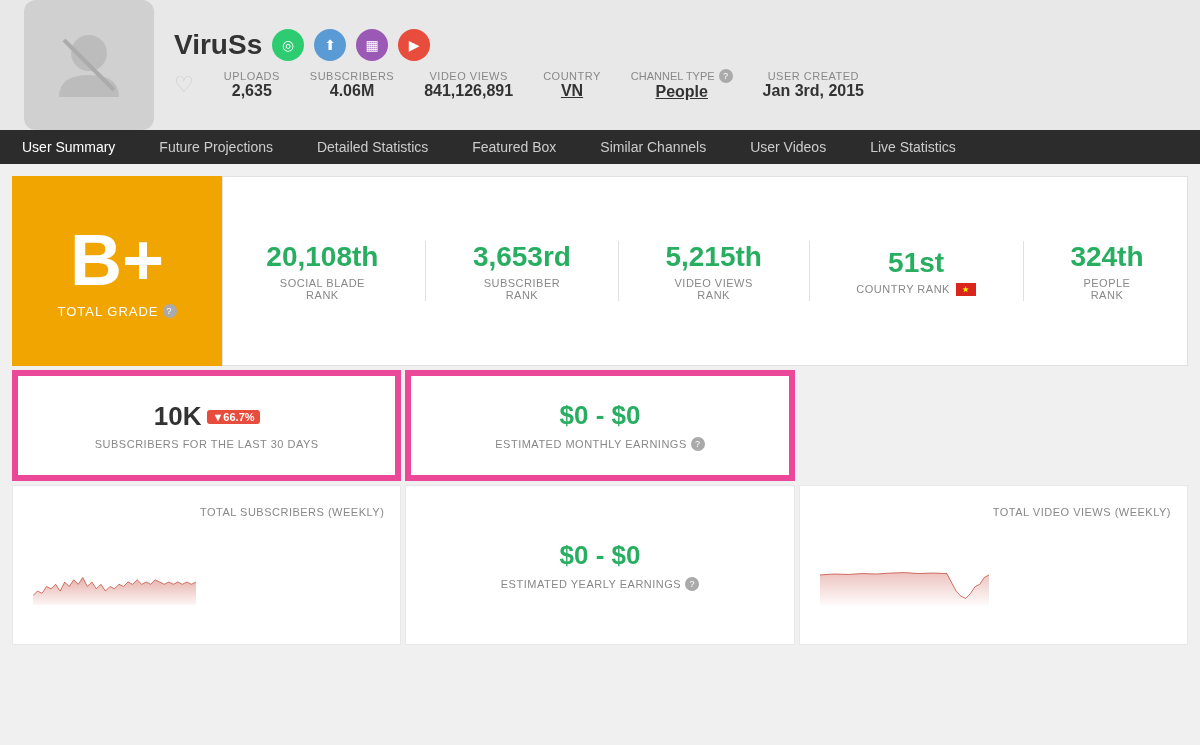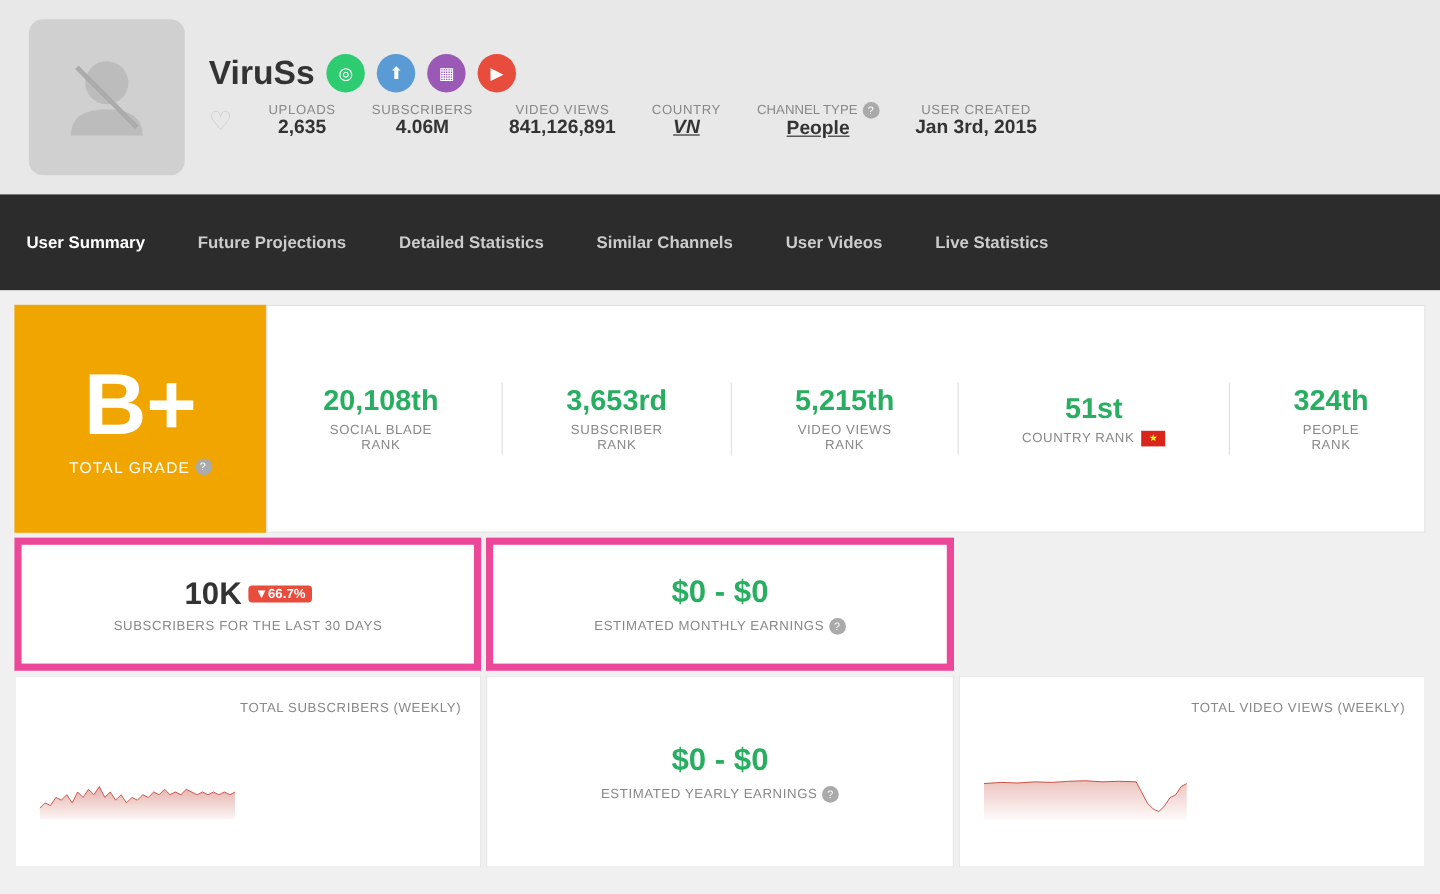--- a/index.html
+++ b/index.html
@@ -1,21 +1,21 @@
 <!DOCTYPE html>
 <html><head>
   <meta charset="utf-8">
   <style>
     * { box-sizing: border-box; margin: 0; padding: 0; }
     body { font-family: 'Arial', sans-serif; background: #f0f0f0; min-width: 1200px; }
 
     
     .header {
       background: #e8e8e8;
-      padding: 16px 24px;
+      padding: 0 24px;
       display: flex;
       align-items: center;
       gap: 20px;
     }
     .avatar-box {
       width: 130px;
       height: 130px;
       background: #d0d0d0;
       border-radius: 12px;
       display: flex;
@@ -80,21 +80,20 @@
       text-transform: uppercase;
     }
     .stat-value {
       font-size: 16px;
       font-weight: bold;
       color: #333;
     }
     .stat-value.underline {
       text-decoration: underline;
       color: #333;
-      font-style: italic;
     }
     .channel-type-block {
       display: flex;
       flex-direction: column;
       align-items: center;
     }
     .channel-type-label {
       font-size: 11px;
       color: #888;
       text-transform: uppercase;
@@ -121,26 +120,25 @@
       cursor: pointer;
     }
 
     
     .nav {
       background: #2c2c2c;
       display: flex;
       align-items: center;
     }
     .nav-item {
-      padding: 32px 22px;
+      padding: 9px 22px;
       color: #ccc;
       font-size: 14px;
       cursor: pointer;
       white-space: nowrap;
-      font-weight: bold;
     }
     .nav-item:hover, .nav-item.active {
       color: white;
     }
 
     
     .main {
       background: #f0f0f0;
       padding: 12px;
     }
@@ -187,21 +185,21 @@
       padding: 20px;
       border: 1px solid #e0e0e0;
     }
     .rank-item {
       display: flex;
       flex-direction: column;
       align-items: center;
       gap: 4px;
     }
     .rank-value {
-      font-size: 24px;
+      font-size: 28px;
       font-weight: bold;
       color: #27ae60;
     }
     .rank-label {
       font-size: 11px;
       color: #888;
       text-align: center;
       text-transform: uppercase;
       letter-spacing: 0.5px;
     }
@@ -377,20 +375,21 @@
         <span class="stat-value">Jan 3rd, 2015</span>
       </div>
     </div>
   </div>
 </div>
 
 <nav class="nav">
   <div class="nav-item active">User Summary</div>
   <div class="nav-item">Future Projections</div>
   <div class="nav-item">Detailed Statistics</div>
+  <div class="nav-item">Featured Box</div>
   <div class="nav-item">Similar Channels</div>
   <div class="nav-item">User Videos</div>
   <div class="nav-item">Live Statistics</div>
 </nav>
 
 <div class="main">
 
   <div class="top-section">
     <div class="grade-box">
       <div class="grade-letter">B+</div>

